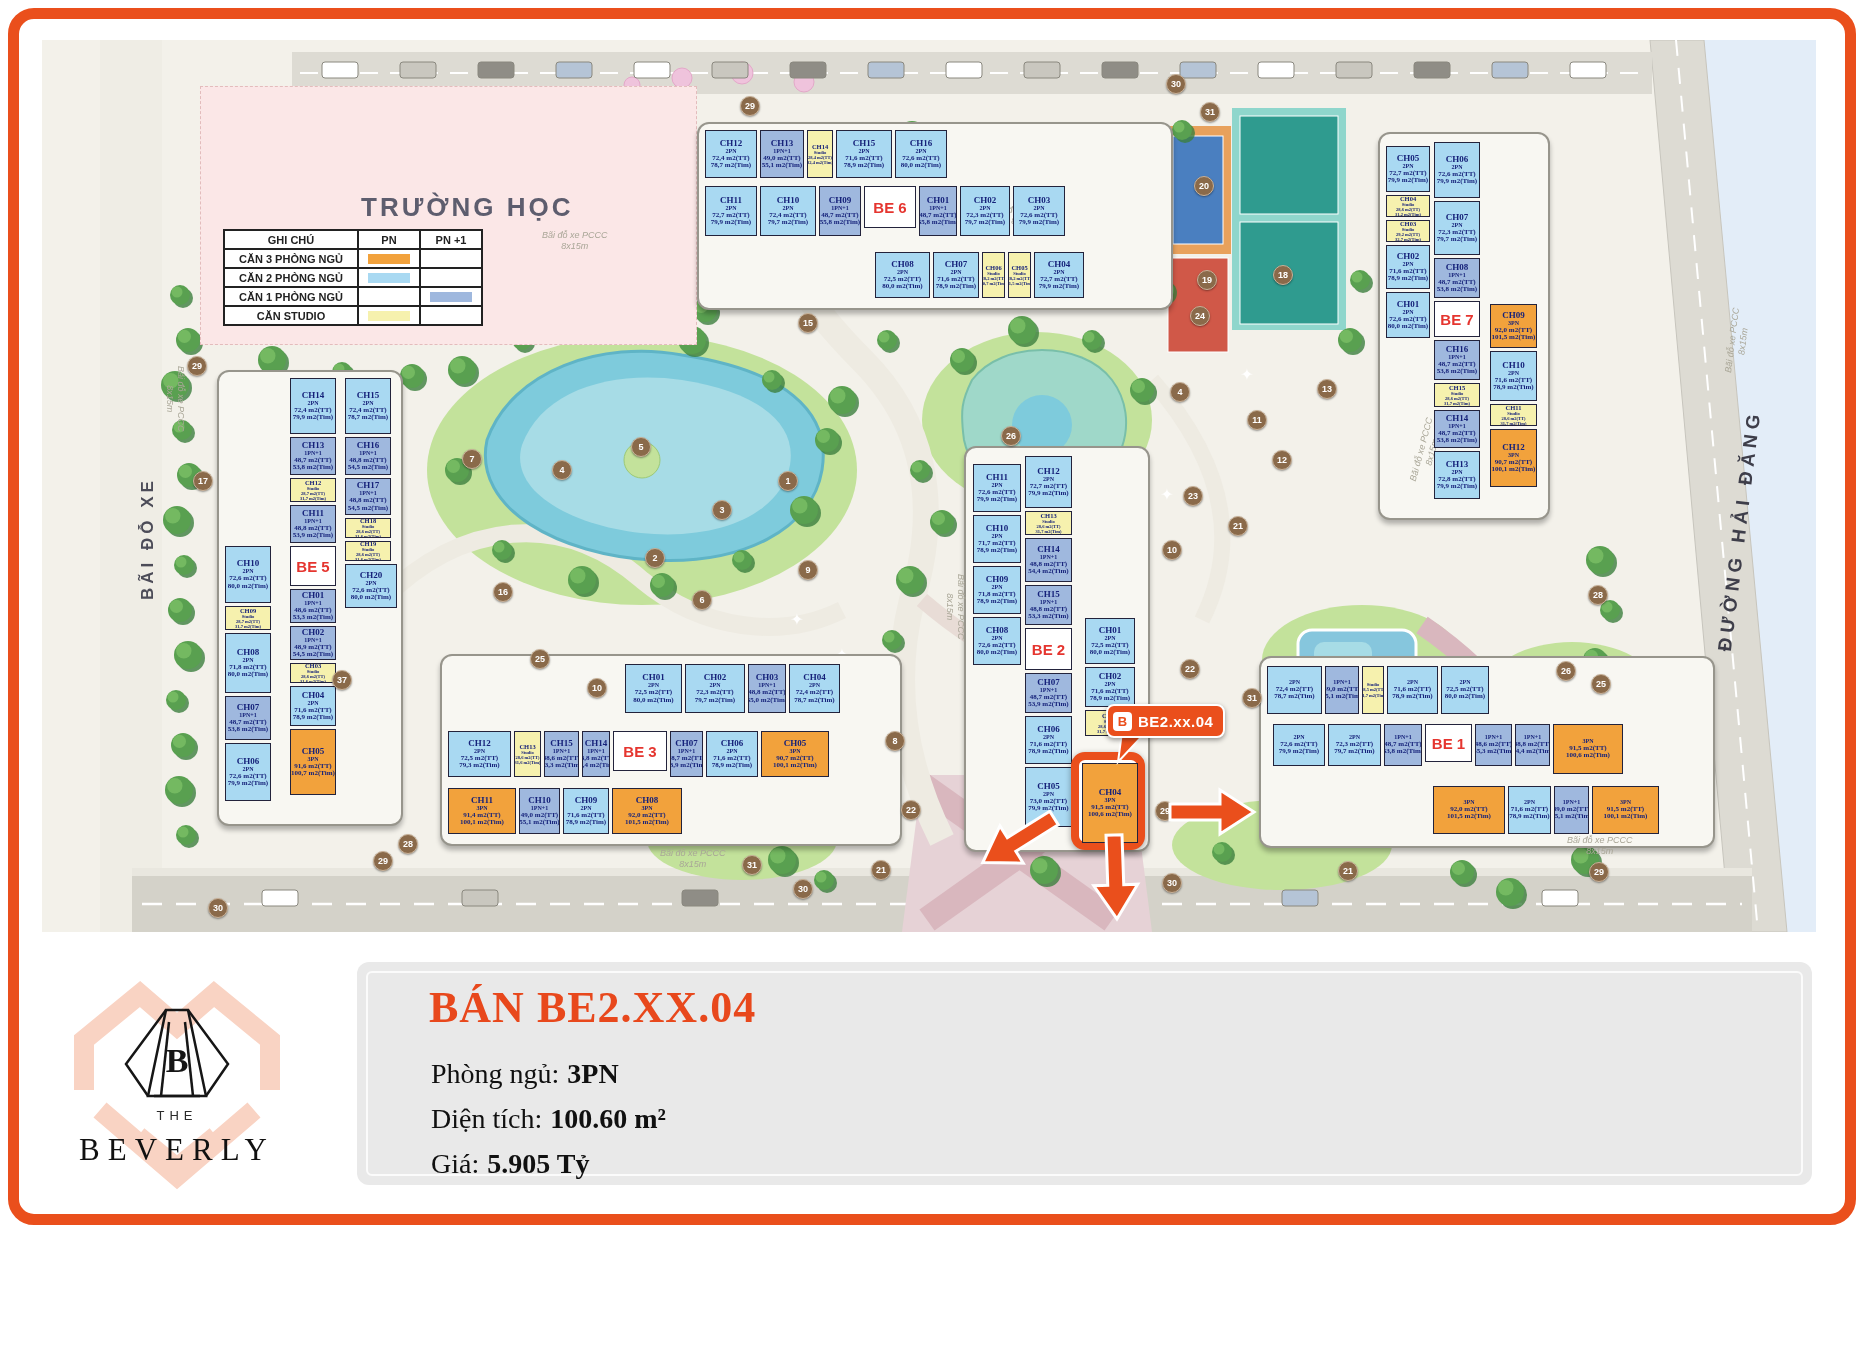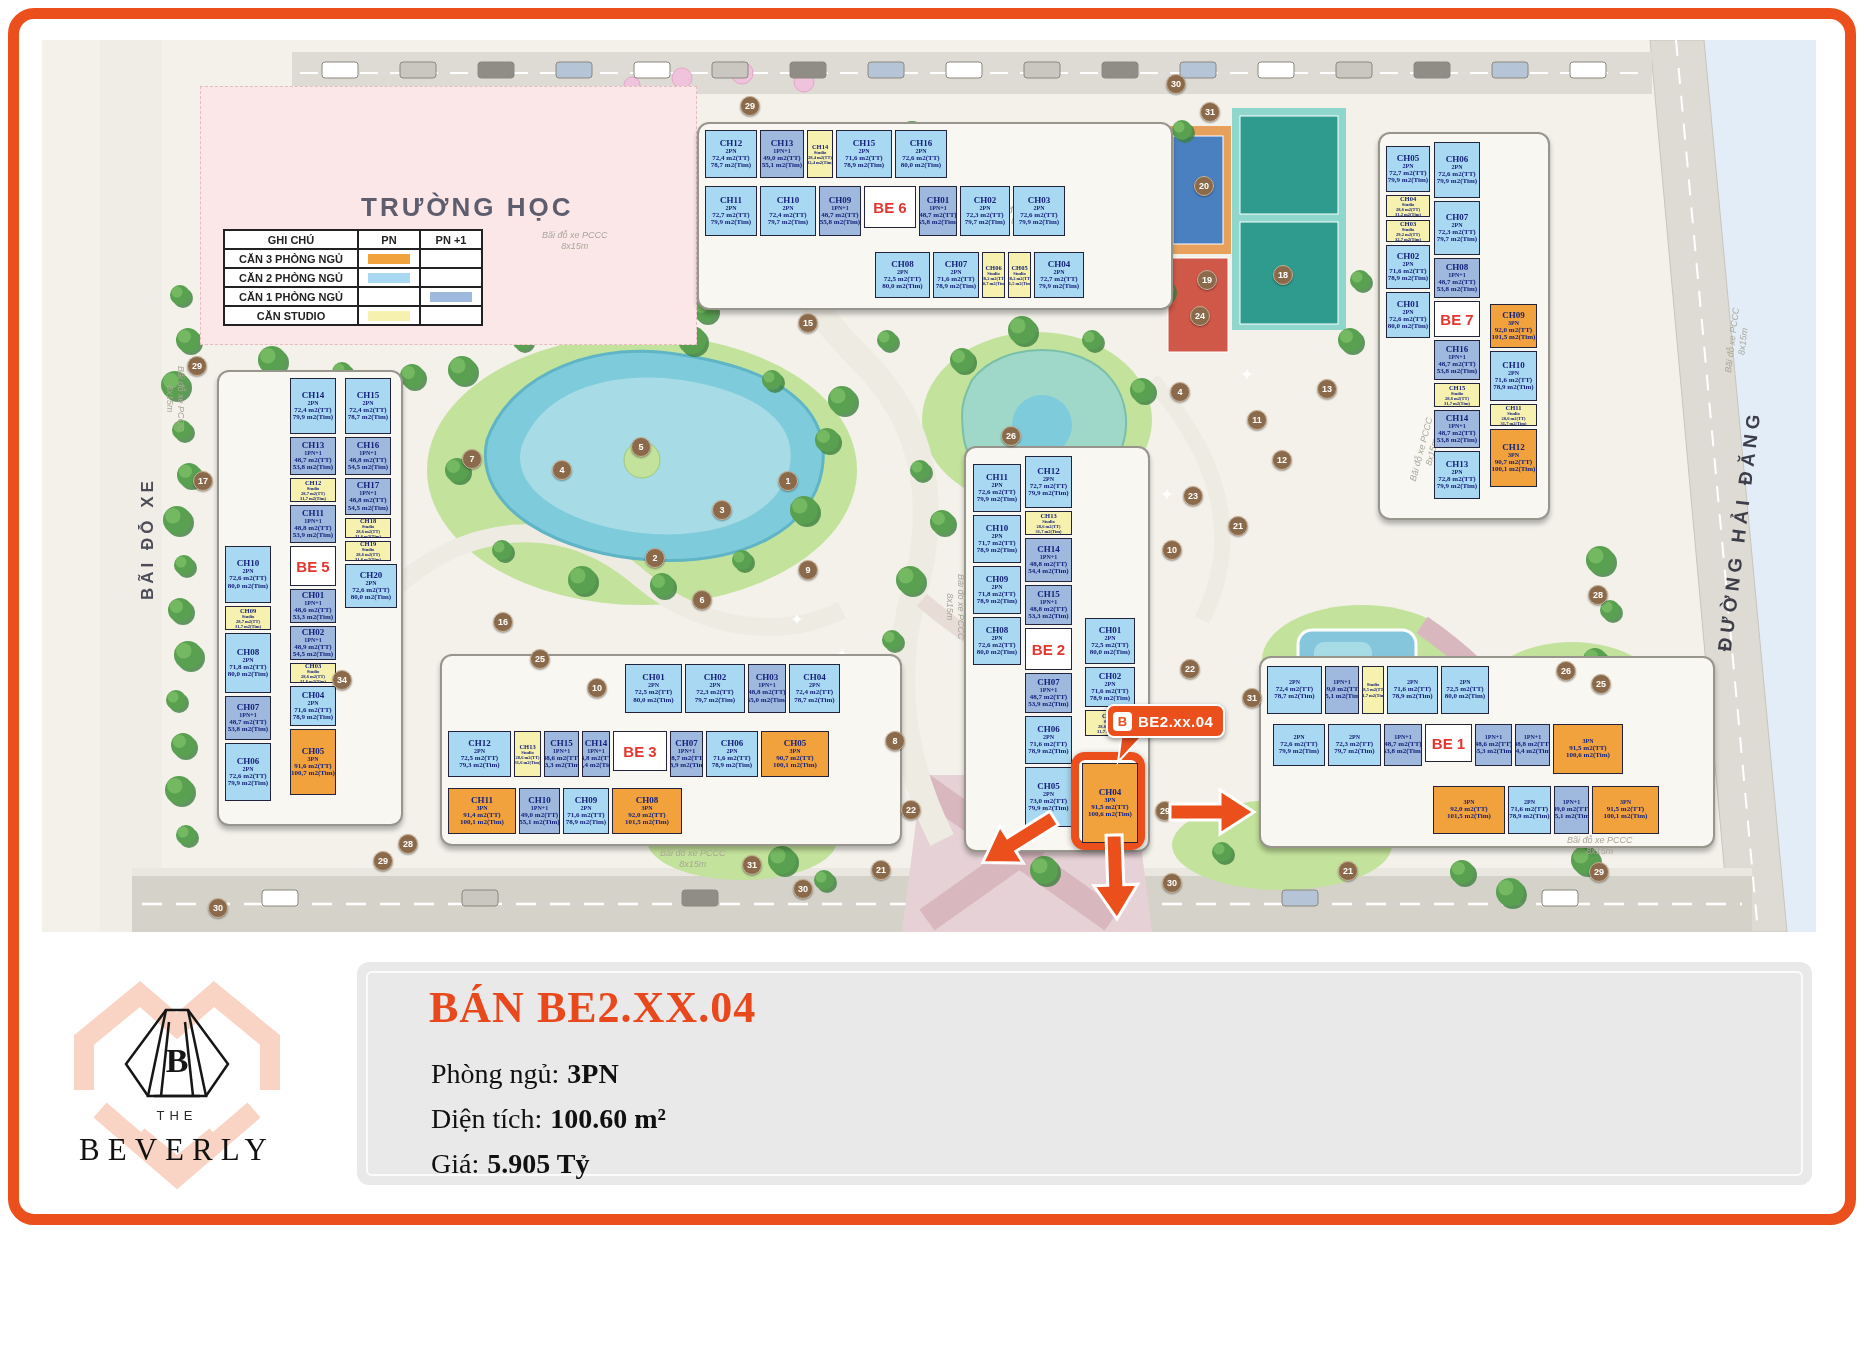--- a/index.html
+++ b/index.html
@@ -1027,21 +1027,21 @@
       <div class="amenity" style="left: 1168px; top: 72px;">31</div>
       <div class="amenity" style="left: 1162px; top: 146px;">20</div>
       <div class="amenity" style="left: 1165px; top: 240px;">19</div>
       <div class="amenity" style="left: 1241px; top: 235px;">18</div>
       <div class="amenity" style="left: 1158px; top: 276px;">24</div>
       <div class="amenity" style="left: 1138px; top: 352px;">4</div>
       <div class="amenity" style="left: 1285px; top: 349px;">13</div>
       <div class="amenity" style="left: 766px; top: 283px;">15</div>
       <div class="amenity" style="left: 599px; top: 407px;">5</div>
       <div class="amenity" style="left: 430px; top: 419px;">7</div>
-      <div class="amenity" style="left: 461px; top: 582px;">16</div>
+      <div class="amenity" style="left: 461px; top: 552px;">16</div>
       <div class="amenity" style="left: 498px; top: 619px;">25</div>
       <div class="amenity" style="left: 555px; top: 648px;">10</div>
       <div class="amenity" style="left: 613px; top: 518px;">2</div>
       <div class="amenity" style="left: 746px; top: 441px;">1</div>
       <div class="amenity" style="left: 766px; top: 530px;">9</div>
       <div class="amenity" style="left: 853px; top: 701px;">8</div>
       <div class="amenity" style="left: 869px; top: 770px;">22</div>
       <div class="amenity" style="left: 710px; top: 825px;">31</div>
       <div class="amenity" style="left: 839px; top: 830px;">21</div>
       <div class="amenity" style="left: 761px; top: 849px;">30</div>
@@ -1055,21 +1055,21 @@
       <div class="amenity" style="left: 1556px; top: 555px;">28</div>
       <div class="amenity" style="left: 1559px; top: 644px;">25</div>
       <div class="amenity" style="left: 1524px; top: 631px;">26</div>
       <div class="amenity" style="left: 1306px; top: 831px;">21</div>
       <div class="amenity" style="left: 1557px; top: 832px;">29</div>
       <div class="amenity" style="left: 1210px; top: 658px;">31</div>
       <div class="amenity" style="left: 520px; top: 430px;">4</div>
       <div class="amenity" style="left: 680px; top: 470px;">3</div>
       <div class="amenity" style="left: 1240px; top: 420px;">12</div>
       <div class="amenity" style="left: 1215px; top: 380px;">11</div>
-      <div class="amenity" style="left: 300px; top: 640px;">34</div>
+      <div class="amenity" style="left: 300px; top: 640px;">37</div>
       <div class="amenity" style="left: 660px; top: 560px;">6</div>
     </div>
   <div id="pccc-layer">
       <div class="pccc" style="left: 500px; top: 190px; transform: rotate(0deg);">Bãi đỗ xe PCCC
 8x15m</div>
       <div class="pccc" style="left: 950px; top: 165px; transform: rotate(0deg);">Bãi đỗ xe PCCC
 8x15m</div>
       <div class="pccc" style="left: 618px; top: 808px; transform: rotate(0deg);">Bãi đỗ xe PCCC
 8x15m</div>
       <div class="pccc" style="left: 1352px; top: 400px; transform: rotate(-75deg);">Bãi đỗ xe PCCC

